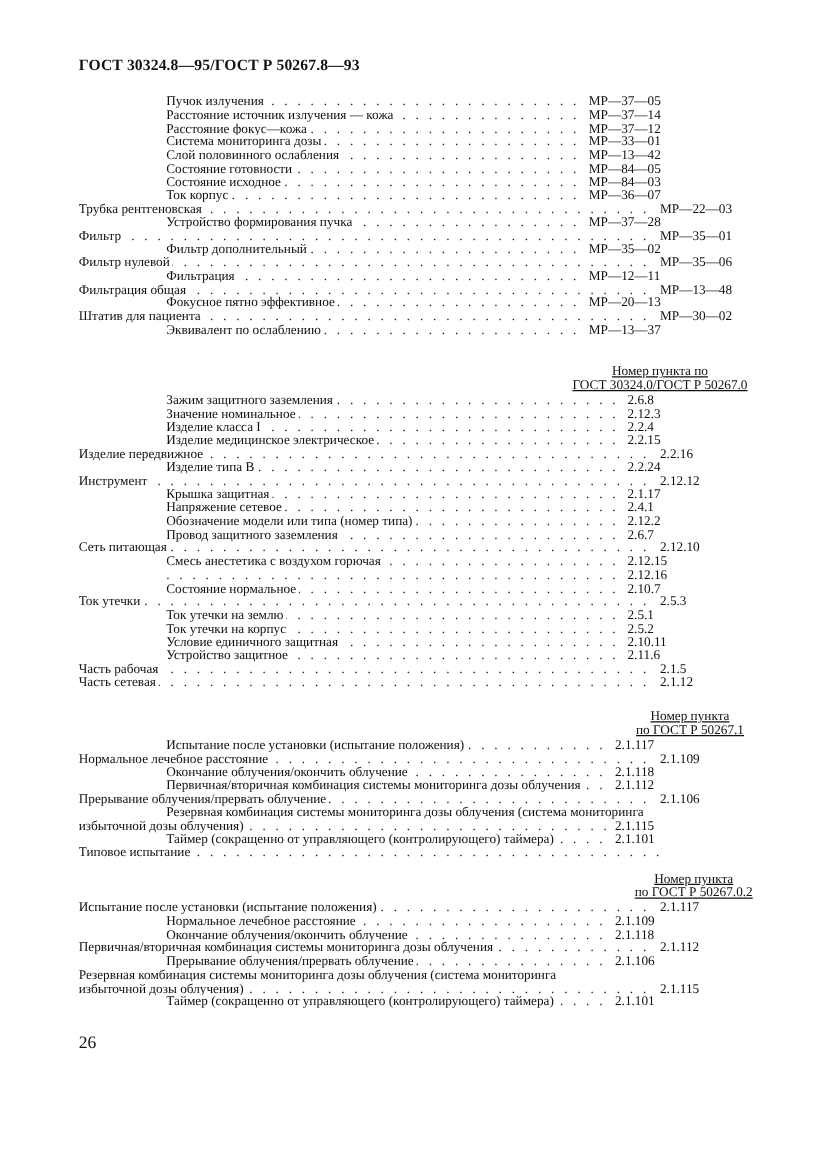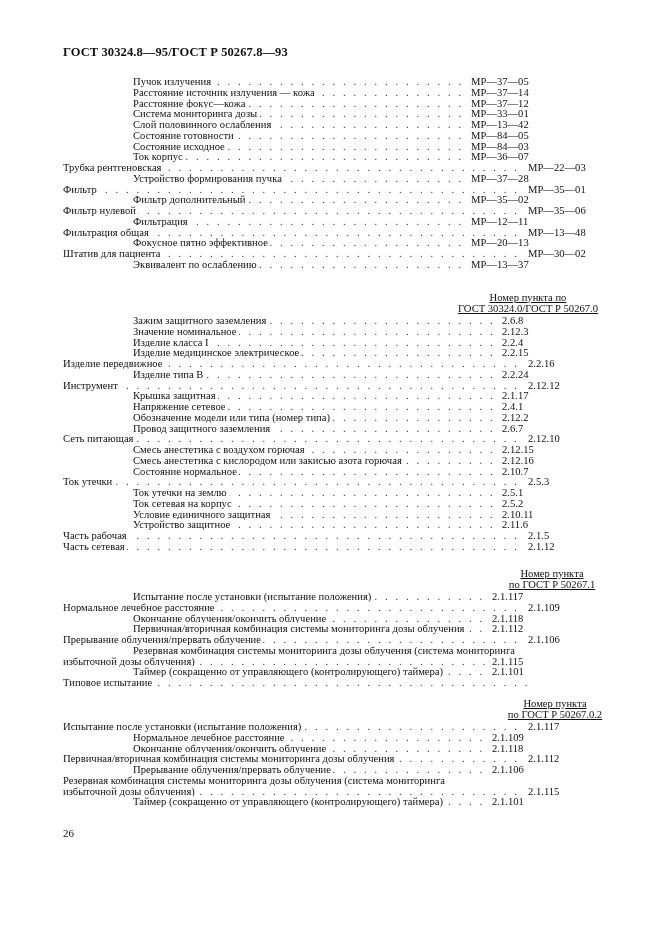--- a/index.html
+++ b/index.html
@@ -21,21 +21,21 @@
     position: absolute; left: 0; right: 0; top: 0; z-index: 1;
     letter-spacing: 2.6px; color: #222; overflow: hidden;
   }
   .line .num { position: absolute; top: 0; background: #fff; padding-left: 3px; z-index: 2; }
   .colhead {
     position: absolute; font-size: 10.6px; line-height: 11px; text-align: center; white-space: nowrap; text-decoration: underline;
   }
   .plain {
     position: absolute; font-size: 10.6px; line-height: 11px; white-space: nowrap;
   }
-  .page-number { position: absolute; left: 63px; top: 827px; font-size: 11px; }
+  .page-number { position: absolute; left: 63px; top: 827px; font-size: 14px; }
 </style>
 </head>
 <body>
 
 <div class="page-header">ГОСТ 30324.8—95/ГОСТ Р 50267.8—93</div>
 
 <div id="index-root">
     <div class="line" style="left: 133px; top: 76px; width: 408px;">
       <span class="dots" style="right: 70px;"> . . . . . . . . . . . . . . . . . . . . . . . . . . . . . . . . . . . . . . . . . . . . . . . . . . . . . . . . . . . . . . . . . . . . . . . . . . . . . . . . . . . . . . . . . . . . . . . . . . . . . . . . . . . . . . . . . . . . . . . .</span>
       <span class="lbl">Пучок излучения</span>
@@ -188,41 +188,40 @@
       <span class="lbl">Сеть питающая</span>
       <span class="num" style="left: 462px;">2.12.10</span>
     </div>
     <div class="line" style="left: 133px; top: 444px; width: 439px;">
       <span class="dots" style="right: 70px;"> . . . . . . . . . . . . . . . . . . . . . . . . . . . . . . . . . . . . . . . . . . . . . . . . . . . . . . . . . . . . . . . . . . . . . . . . . . . . . . . . . . . . . . . . . . . . . . . . . . . . . . . . . . . . . . . . . . . . . . . .</span>
       <span class="lbl">Смесь анестетика с воздухом горючая</span>
       <span class="num" style="left: 366px;">2.12.15</span>
     </div>
     <div class="line" style="left: 133px; top: 454.75px; width: 439px;">
       <span class="dots" style="right: 70px;"> . . . . . . . . . . . . . . . . . . . . . . . . . . . . . . . . . . . . . . . . . . . . . . . . . . . . . . . . . . . . . . . . . . . . . . . . . . . . . . . . . . . . . . . . . . . . . . . . . . . . . . . . . . . . . . . . . . . . . . . .</span>
-      <span class="lbl">Смесь анестетика с кислородом или закисью азота горючая</span>
       <span class="num" style="left: 366px;">2.12.16</span>
     </div>
     <div class="line" style="left: 133px; top: 465.5px; width: 439px;">
       <span class="dots" style="right: 70px;"> . . . . . . . . . . . . . . . . . . . . . . . . . . . . . . . . . . . . . . . . . . . . . . . . . . . . . . . . . . . . . . . . . . . . . . . . . . . . . . . . . . . . . . . . . . . . . . . . . . . . . . . . . . . . . . . . . . . . . . . .</span>
       <span class="lbl">Состояние нормальное</span>
       <span class="num" style="left: 366px;">2.10.7</span>
     </div>
     <div class="line" style="left: 63px; top: 476.25px; width: 535px;">
       <span class="dots" style="right: 70px;"> . . . . . . . . . . . . . . . . . . . . . . . . . . . . . . . . . . . . . . . . . . . . . . . . . . . . . . . . . . . . . . . . . . . . . . . . . . . . . . . . . . . . . . . . . . . . . . . . . . . . . . . . . . . . . . . . . . . . . . . .</span>
       <span class="lbl">Ток утечки</span>
       <span class="num" style="left: 462px; text-align: center;">2.5.3</span>
     </div>
     <div class="line" style="left: 133px; top: 487px; width: 439px;">
       <span class="dots" style="right: 70px;"> . . . . . . . . . . . . . . . . . . . . . . . . . . . . . . . . . . . . . . . . . . . . . . . . . . . . . . . . . . . . . . . . . . . . . . . . . . . . . . . . . . . . . . . . . . . . . . . . . . . . . . . . . . . . . . . . . . . . . . . .</span>
       <span class="lbl">Ток утечки на землю</span>
       <span class="num" style="left: 366px;">2.5.1</span>
     </div>
     <div class="line" style="left: 133px; top: 497.75px; width: 439px;">
       <span class="dots" style="right: 70px;"> . . . . . . . . . . . . . . . . . . . . . . . . . . . . . . . . . . . . . . . . . . . . . . . . . . . . . . . . . . . . . . . . . . . . . . . . . . . . . . . . . . . . . . . . . . . . . . . . . . . . . . . . . . . . . . . . . . . . . . . .</span>
-      <span class="lbl">Ток сетевая на корпус</span>
+      <span class="lbl">Ток утечки на корпус</span>
       <span class="num" style="left: 366px;">2.5.2</span>
     </div>
     <div class="line" style="left: 133px; top: 508.5px; width: 439px;">
       <span class="dots" style="right: 70px;"> . . . . . . . . . . . . . . . . . . . . . . . . . . . . . . . . . . . . . . . . . . . . . . . . . . . . . . . . . . . . . . . . . . . . . . . . . . . . . . . . . . . . . . . . . . . . . . . . . . . . . . . . . . . . . . . . . . . . . . . .</span>
       <span class="lbl">Условие единичного защитная</span>
       <span class="num" style="left: 366px;">2.10.11</span>
     </div>
     <div class="line" style="left: 133px; top: 519.25px; width: 439px;">
       <span class="dots" style="right: 70px;"> . . . . . . . . . . . . . . . . . . . . . . . . . . . . . . . . . . . . . . . . . . . . . . . . . . . . . . . . . . . . . . . . . . . . . . . . . . . . . . . . . . . . . . . . . . . . . . . . . . . . . . . . . . . . . . . . . . . . . . . .</span>
       <span class="lbl">Устройство защитное</span>

